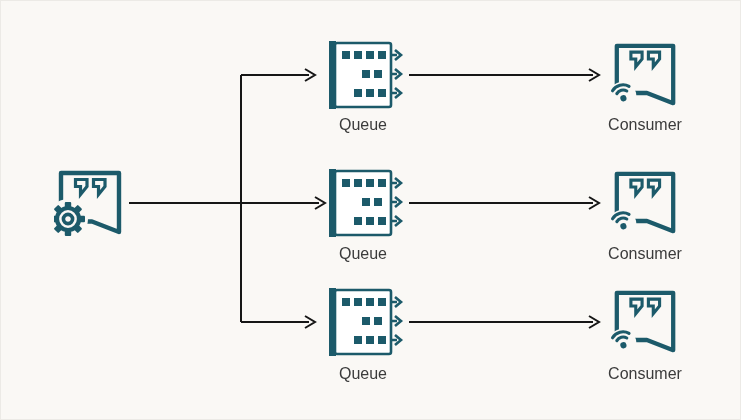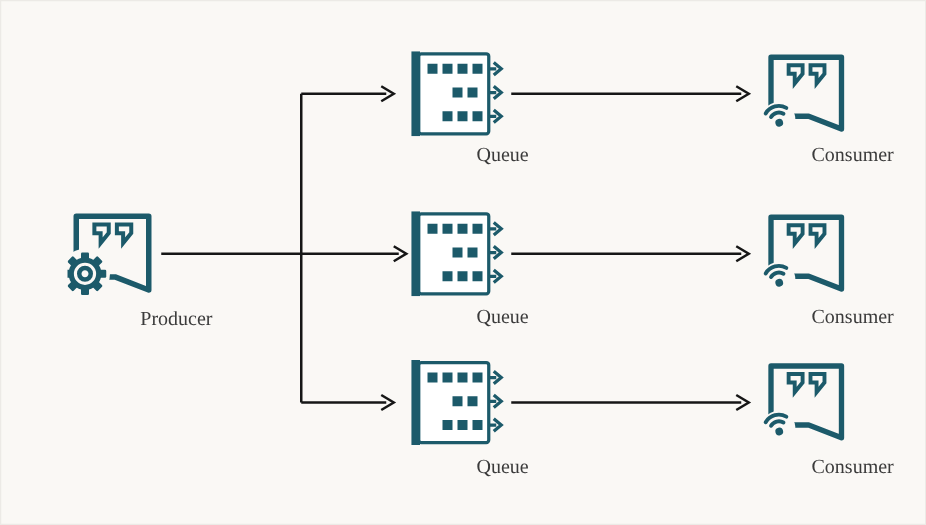--- a/index.html
+++ b/index.html
@@ -5,22 +5,22 @@
   html,body{margin:0;padding:0;background:#e9e7e3;}
   .stage{
     position:relative;width:741px;height:420px;overflow:hidden;
     background:#faf8f5;border:1px solid #eceae6;box-sizing:border-box;
     font-family:"Liberation Sans", sans-serif;
   }
   .connectors{position:absolute;left:0;top:0;}
   .node{position:absolute;}
   .node svg{display:block;}
   .node-label{
-    position:absolute;text-align:right;color:#3b3b3b;
-    font-size:16px;line-height:19px;white-space:nowrap;font-family:Liberation Serif, serif;
+    position:absolute;text-align:center;color:#3b3b3b;
+    font-size:16px;line-height:19px;white-space:nowrap;
   }
   .conn{stroke:#161616;stroke-width:2;fill:none;}
   .head{stroke:#161616;stroke-width:2;fill:none;stroke-linejoin:miter;}
 </style>
 </head>
 <body>
 
 <div class="stage">
 
   <svg class="connectors" width="741" height="420">
@@ -60,21 +60,20 @@
           <rect x="-3.2" y="-17" width="6.4" height="7" rx="1" transform="rotate(180)"></rect>
           <rect x="-3.2" y="-17" width="6.4" height="7" rx="1" transform="rotate(225)"></rect>
           <rect x="-3.2" y="-17" width="6.4" height="7" rx="1" transform="rotate(270)"></rect>
           <rect x="-3.2" y="-17" width="6.4" height="7" rx="1" transform="rotate(315)"></rect>
         </g>
         <circle r="11" fill="#faf8f5" stroke="#1c5a6a" stroke-width="4.2"></circle>
         <circle r="4.6" fill="none" stroke="#1c5a6a" stroke-width="3.6"></circle>
       </g>
     </svg>
   </div>
-  <div class="node-label" style="left:29px;top:245px;width:140px;">Producer</div>
 
   <div class="node" style="left:328px;top:40px;">
     <svg width="76" height="68" viewBox="0 0 76 68">
       <rect x="6" y="2" width="56" height="64" rx="2" fill="#ffffff" stroke="#1c5a6a" stroke-width="2.6"></rect>
       <rect x="0" y="0" width="7" height="68" fill="#1c5a6a"></rect>
       <g fill="#1c5a6a">
         <rect x="13" y="10" width="8" height="8"></rect>
           <rect x="25" y="10" width="8" height="8"></rect>
           <rect x="37" y="10" width="8" height="8"></rect>
           <rect x="49" y="10" width="8" height="8"></rect>

